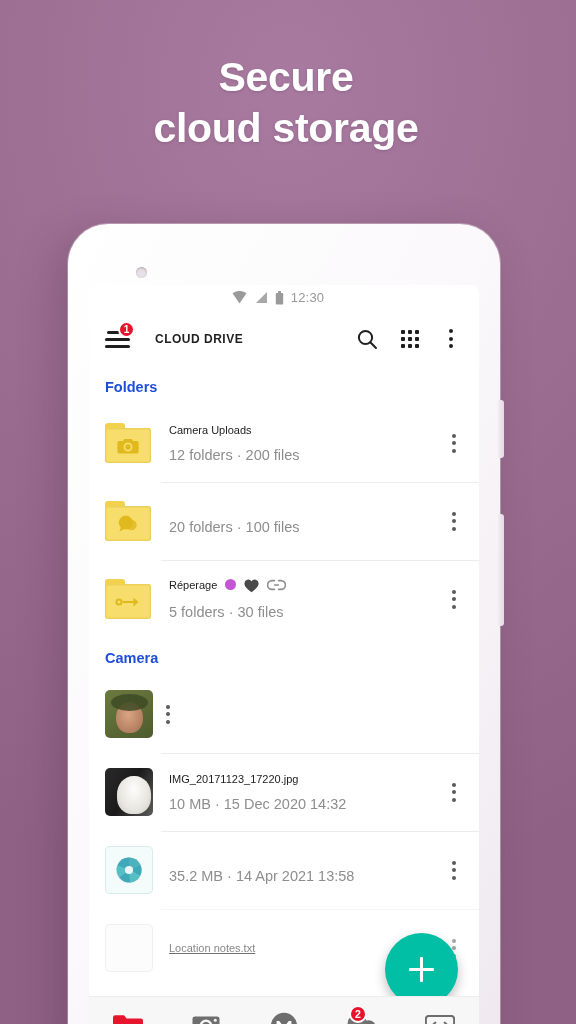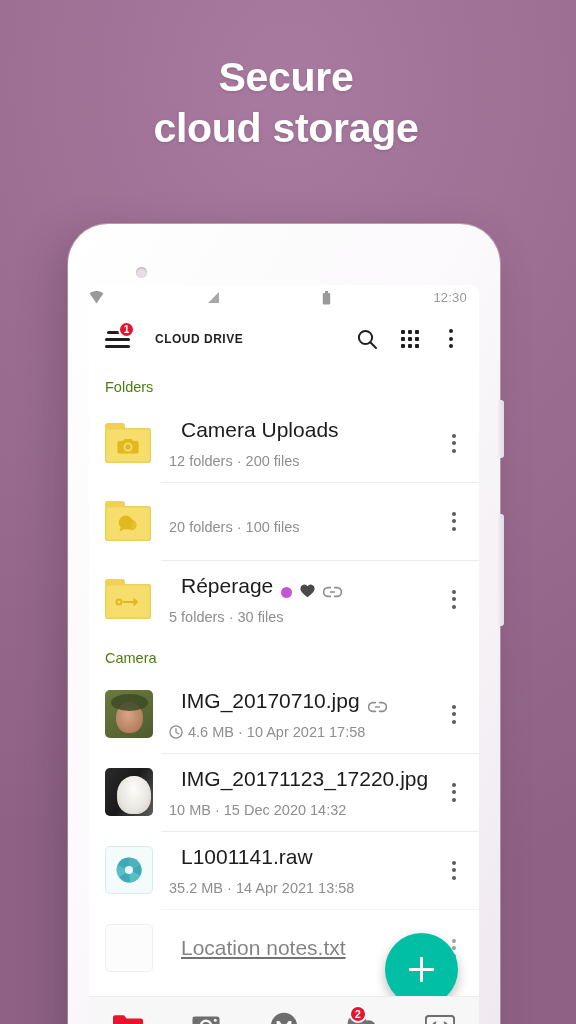--- a/index.html
+++ b/index.html
@@ -50,21 +50,21 @@
     position:absolute; left:21px; top:61px;
     width:390px; height:769px;
     background:#ffffff;
     border-radius:8px 8px 0 0;
     overflow:hidden;
   }
 
   
   .statusbar {
     height:25px; display:flex; align-items:center;
-    justify-content:space-between; gap:7px; padding:0 12px 0 0;
+    justify-content:center; gap:7px; padding:0 12px 0 0;
     color:#9a9a9a; font-size:12.5px;
   }
   .sb-ico { display:block; }
   .sb-time { color:#9a9a9a; font-size:13px; letter-spacing:.2px; }
 
   
   .toolbar {
     height:57px; display:flex; align-items:center; padding:0 16px;
   }
   .ham-wrap { position:relative; width:30px; height:24px; margin-right:16px; cursor:pointer; }
@@ -86,33 +86,33 @@
   .tb-ico { width:24px; height:24px; margin-left:22px; cursor:pointer; color:#1f1f1f; }
   .grid-ico { display:grid; grid-template-columns:repeat(3,4px); grid-template-rows:repeat(3,4px);
               gap:3px; margin-left:22px; cursor:pointer; }
   .grid-ico i { background:#1f1f1f; border-radius:1px; display:block; width:4px; height:4px; }
   .dots-v { width:24px; margin-left:20px; display:flex; flex-direction:column;
             align-items:center; gap:3.5px; cursor:pointer; }
   .dots-v i { width:4px; height:4px; border-radius:50%; background:#1f1f1f; display:block; }
 
   
   .section-label {
-    padding:12px 0 9px 16px; font-size:14.5px; color:#4d7c0f;
+    padding:12px 0 9px 16px; font-size:14.5px; color:#1d4ed8;font-weight:bold;
   }
 
   
   .row { display:flex; align-items:center; padding:0 10px 0 16px; height:78px; position:relative; }
   .row + .row::before, .row.sep::before {
     content:""; position:absolute; left:72px; right:0; top:0; height:1px; background:#ececec;
   }
   .row-ico { width:48px; height:48px; flex:0 0 48px; position:relative; }
   .row-txt { flex:1; padding-left:16px; min-width:0; }
   .row-title {
-    font-size:21px; color:#1c1c1c; white-space:nowrap; overflow:hidden;
-    display:flex; align-items:flex-end; gap:8px;margin-left:12px;
+    font-size:11px; color:#1c1c1c; white-space:nowrap; overflow:hidden;
+    display:flex; align-items:flex-start; gap:8px;
   }
   .row-sub {
     font-size:14.5px; color:#8e8e8e; margin-top:11px;
     display:flex; align-items:center; gap:5px; white-space:nowrap;
   }
   .row-menu { width:30px; display:flex; flex-direction:column; align-items:center;
               gap:3.5px; cursor:pointer; }
   .row-menu i { width:4px; height:4px; border-radius:50%; background:#5a5a5a; display:block; }
 
   
@@ -339,41 +339,20 @@
           <i></i>
       </div>
     </div>
 
     <div class="section-label">Camera</div>
 
     <div class="row">
       <div class="row-ico">
         <div class="thumb photo1"></div>
       </div>
-      <div class="row-txt">
-        <div class="row-title">
-          <span>IMG_20170710.jpg</span>
-          <span class="inline-ico">
-            <svg width="19" height="12" viewBox="0 0 19 12">
-              <path d="M7.6 6 H11.4" stroke="#8e8e8e" stroke-width="1.6" stroke-linecap="round"></path>
-              <path d="M7.4 1.6 H5 A4.4 4.4 0 0 0 5 10.4 H7.4" fill="none" stroke="#8e8e8e" stroke-width="1.6" stroke-linecap="round"></path>
-              <path d="M11.6 1.6 H14 A4.4 4.4 0 0 1 14 10.4 H11.6" fill="none" stroke="#8e8e8e" stroke-width="1.6" stroke-linecap="round"></path>
-            </svg>
-          </span>
-        </div>
-        <div class="row-sub">
-          <span class="inline-ico">
-            <svg width="14" height="14" viewBox="0 0 14 14">
-              <circle cx="7" cy="7" r="6.1" fill="none" stroke="#8e8e8e" stroke-width="1.3"></circle>
-              <path d="M7 3.6 V7.2 L9.6 8.8" fill="none" stroke="#8e8e8e" stroke-width="1.3" stroke-linecap="round"></path>
-            </svg>
-          </span>
-          <span>4.6 MB · 10 Apr 2021 17:58</span>
-        </div>
-      </div>
       <div class="row-menu">
         <i></i>
           <i></i>
           <i></i>
       </div>
     </div>
 
     <div class="row">
       <div class="row-ico">
         <div class="thumb photo2"></div>
@@ -402,23 +381,20 @@
               <path d="M27.1 21.9 A12.6 12.6 0 0 1 17.4 28.5 L16 16 Z" fill="#56bfc6"></path>
               <path d="M17.4 28.5 A12.6 12.6 0 0 1 6.1 23 L16 16 Z" fill="#3fa9b8"></path>
               <path d="M6.1 23 A12.6 12.6 0 0 1 4.4 11.6 L16 16 Z" fill="#56bfc6"></path>
               <path d="M4.4 11.6 A12.6 12.6 0 0 1 16 3.4 L16 16 Z" fill="#3fa9b8"></path>
             </g>
             <circle cx="16" cy="16" r="4.1" fill="#e9f7f8"></circle>
           </svg>
         </div>
       </div>
       <div class="row-txt">
-        <div class="row-title">
-          <span>L1001141.raw</span>
-        </div>
         <div class="row-sub">35.2 MB · 14 Apr 2021 13:58</div>
       </div>
       <div class="row-menu">
         <i></i>
           <i></i>
           <i></i>
       </div>
     </div>
 
     <div class="row fade-row">

